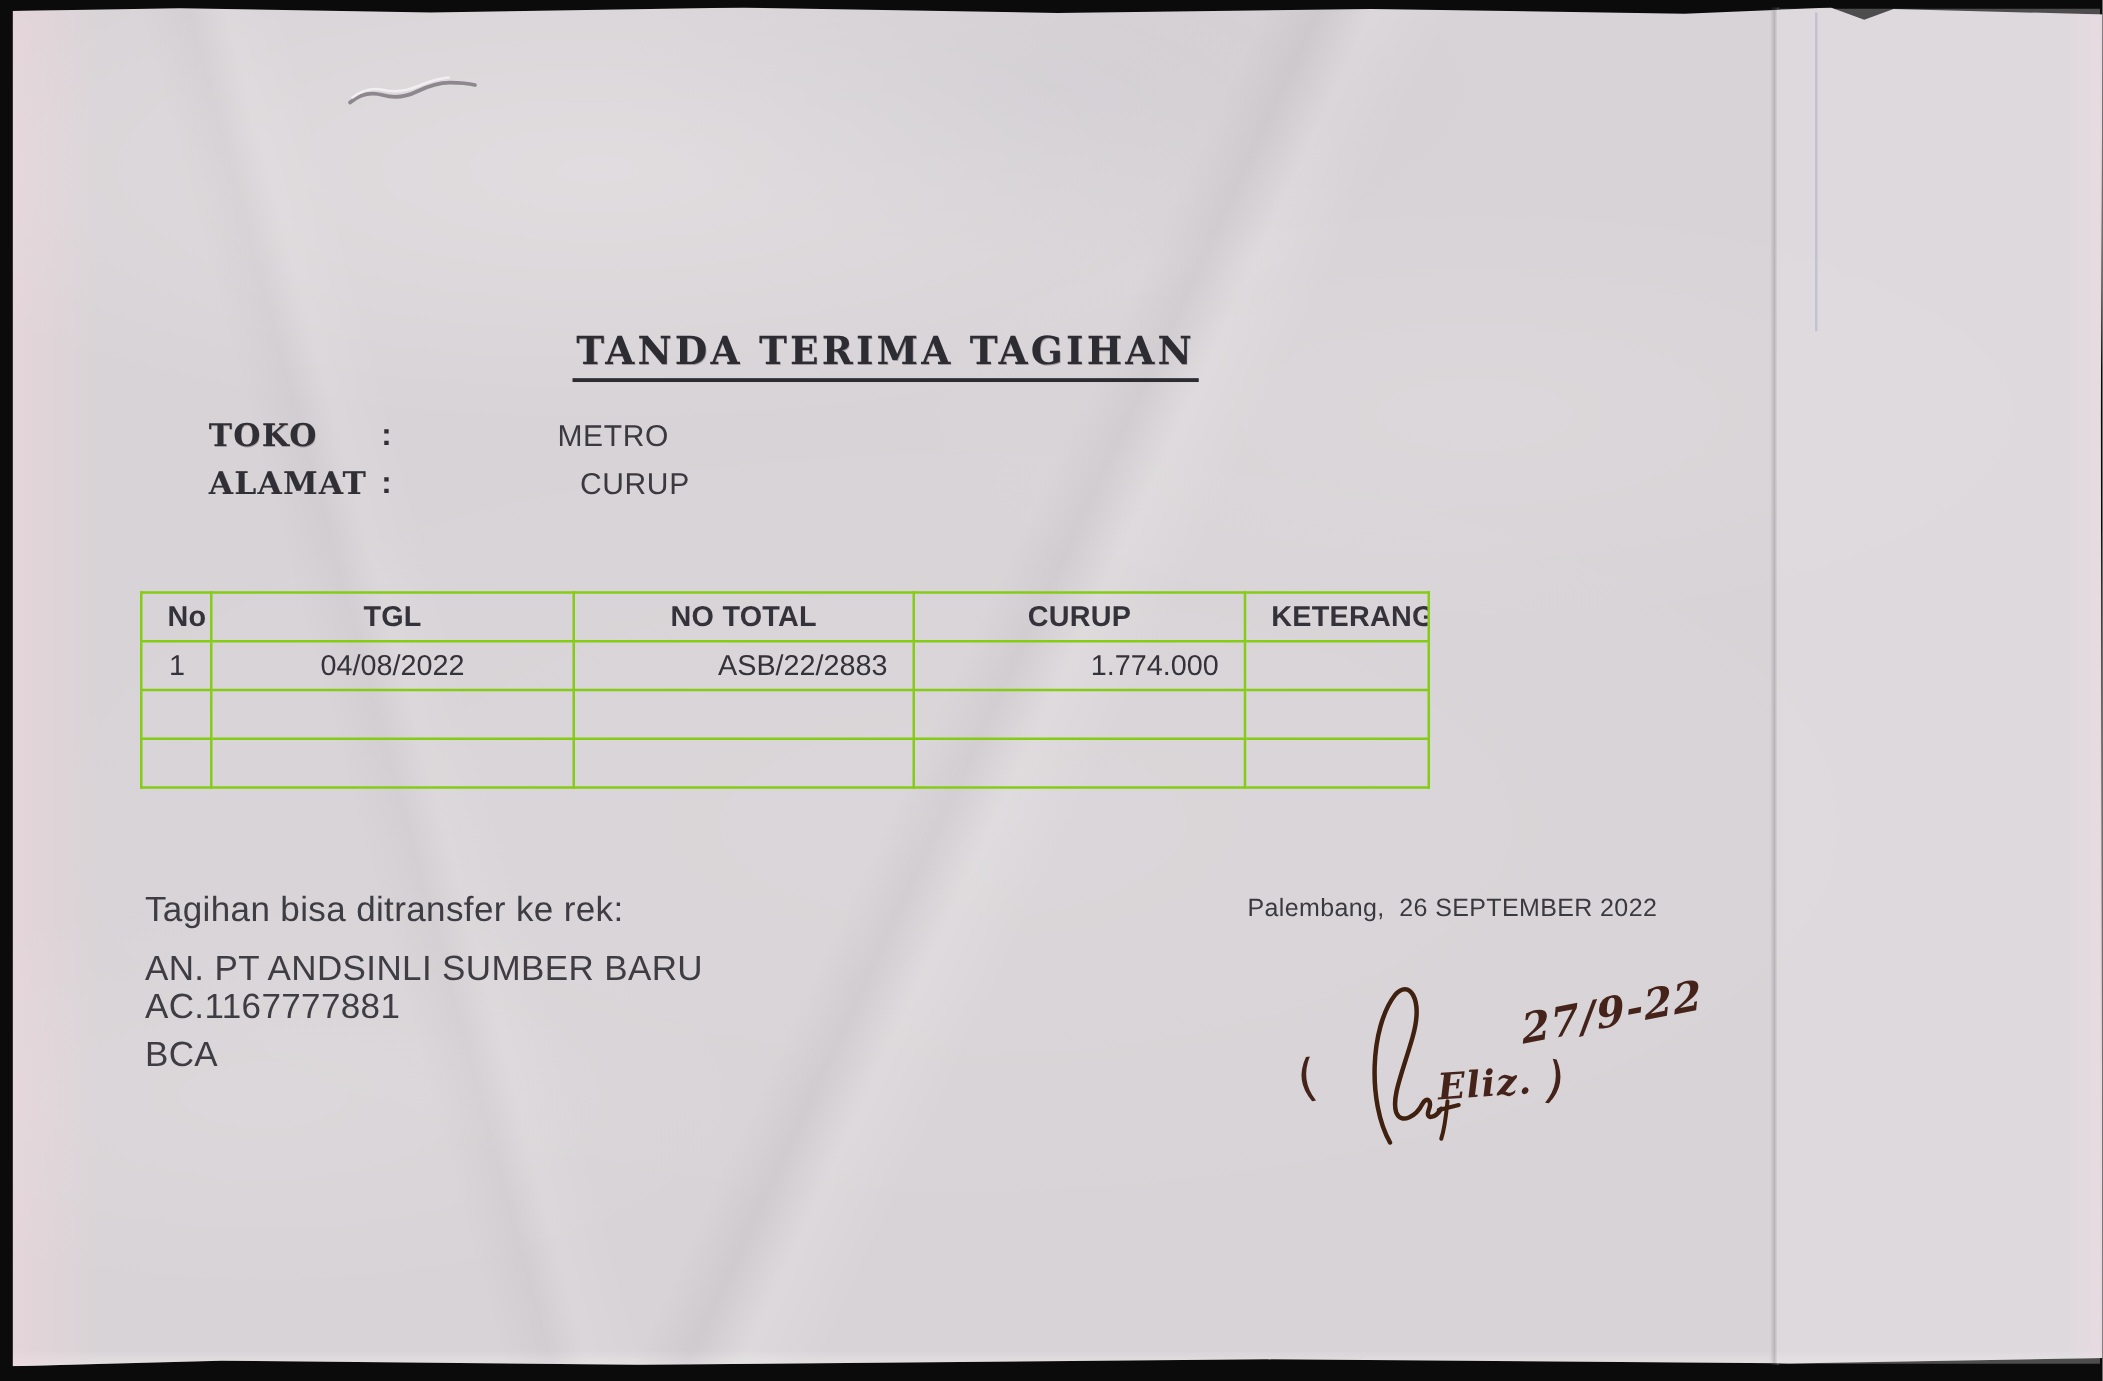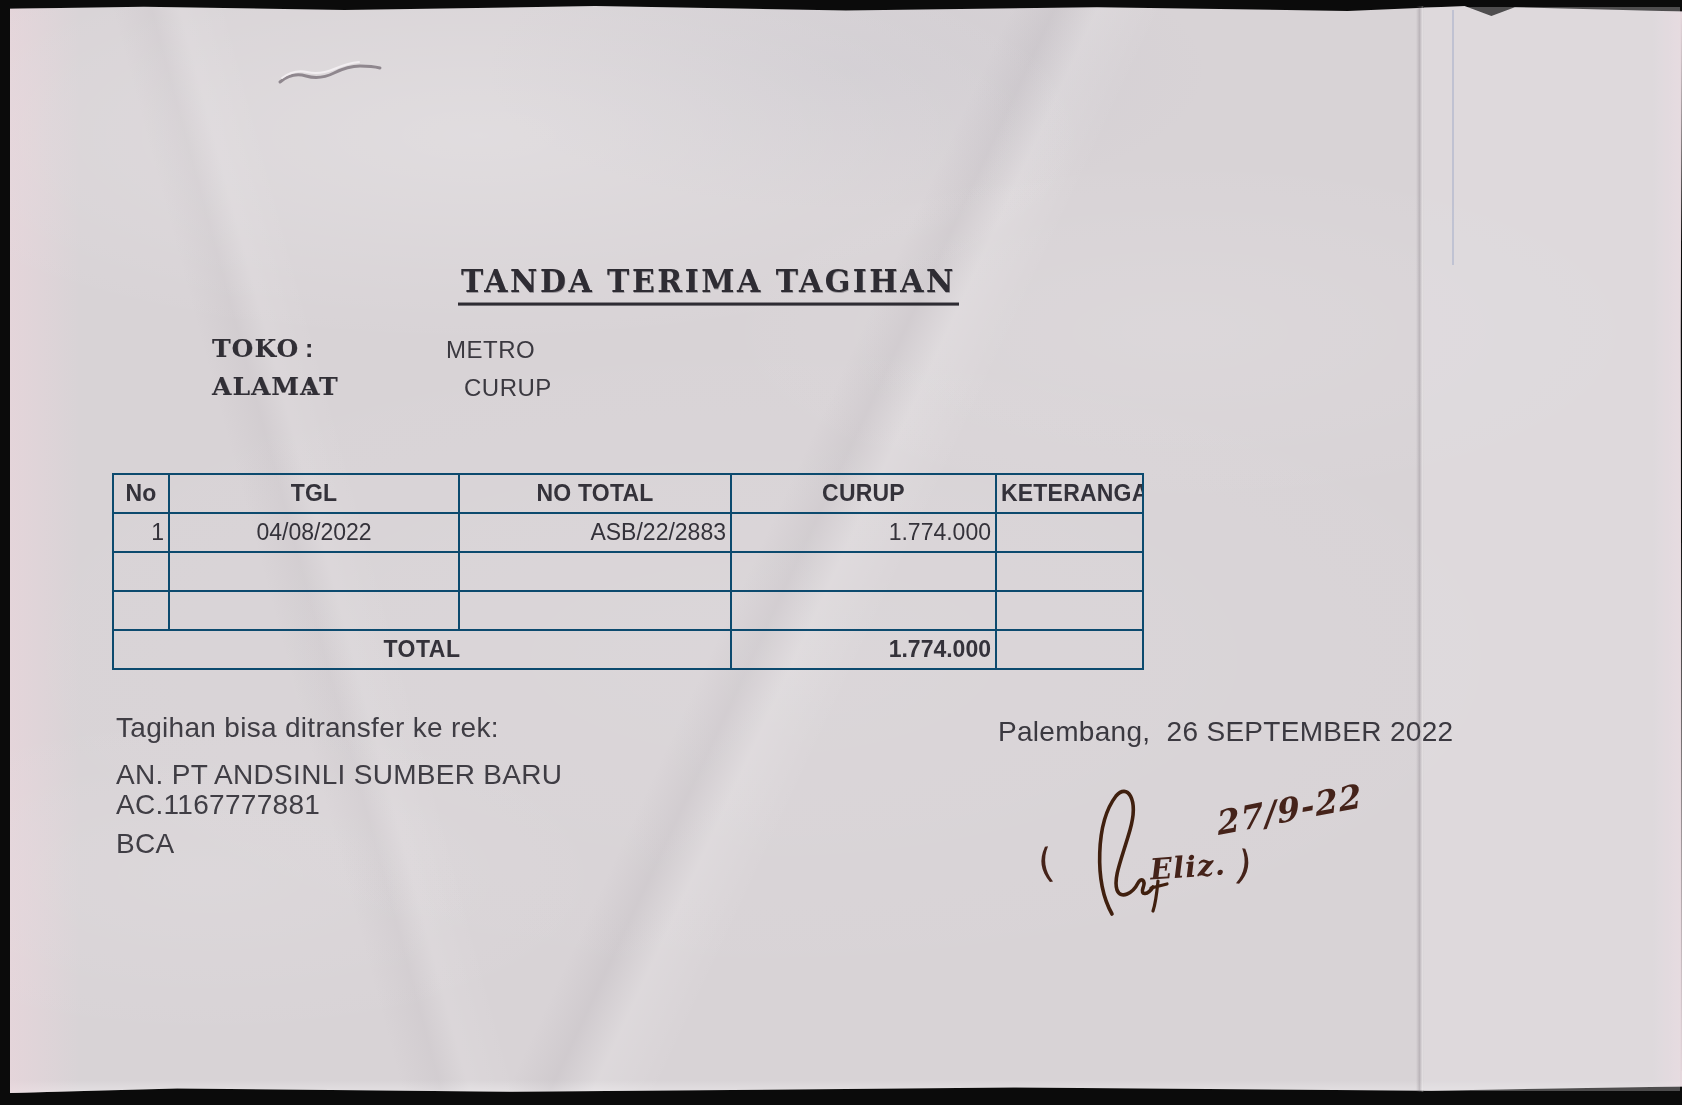--- a/index.html
+++ b/index.html
@@ -45,43 +45,42 @@
     font-family:"DejaVu Serif",serif;font-weight:bold;font-size:30px;
     letter-spacing:2.5px;color:#2e2c33;
     border-bottom:3px solid #2e2c33;padding:0 3px 3px 3px;
     transform:scaleY(1.03);
     text-shadow:0.5px 0.5px 0 rgba(46,44,51,0.35);
   }
   .info-label{
     position:absolute;font-family:"DejaVu Serif",serif;font-weight:bold;
     font-size:25px;letter-spacing:1px;color:#312f36;
     text-shadow:0.4px 0.4px 0 rgba(49,47,54,0.3);
-    margin-left:45px;
   }
   .info-colon{position:absolute;font-weight:bold;font-size:25px;color:#312f36;}
   .info-value{position:absolute;font-size:24px;color:#3b3940;letter-spacing:0.5px;margin-left:16px;}
   table.invoice{
     position:absolute;left:112px;top:473px;width:1030px;
     border-collapse:collapse;table-layout:fixed;
     font-size:23px;color:#34323a;
   }
   table.invoice th,table.invoice td{
-    border:2px solid #0c4a6e;height:37px;padding:0 4px;overflow:hidden;white-space:nowrap;
+    border:2px solid #84cc16;height:37px;padding:0 20px;overflow:hidden;white-space:nowrap;
   }
   table.invoice th{font-weight:bold;text-align:center;letter-spacing:0.2px;}
   th.h-keterangan{letter-spacing:-0.8px;padding:0 1px;}
   td.c-no{text-align:right;padding-right:3px;}
   td.c-tgl{text-align:center;padding-left:6px;}
   td.c-faktur{text-align:right;}
   td.c-nilai{text-align:right;padding-right:20px;}
   td.c-total-label{text-align:center;font-weight:bold;letter-spacing:0.5px;}
   td.c-total-value{text-align:right;padding-right:20px;font-weight:600;}
   .pay-line{position:absolute;left:116px;font-size:28px;color:#3f3d44;letter-spacing:0.3px;}
   .place-date{
-    position:absolute;left:998px;top:716px;font-size:28px;color:#3b3940;
+    position:absolute;left:998px;top:716px;font-size:20px;color:#3b3940;
     white-space:pre;letter-spacing:0.3px;
   }
   
   .hw{color:#45231a;position:absolute;}
   .hw-date{
     left:1216px;top:790px;font-size:33px;font-family:"DejaVu Serif",serif;
     font-style:italic;font-weight:bold;letter-spacing:1px;
     transform:rotate(-11deg) skewX(-6deg);
   }
   .hw-paren-open{left:1038px;top:840px;font-size:40px;font-family:"DejaVu Sans",sans-serif;transform:rotate(-8deg);}
@@ -145,25 +144,20 @@
     <td class="c-nilai"></td>
     <td></td>
   </tr>
   <tr>
     <td class="c-no"></td>
     <td class="c-tgl"></td>
     <td class="c-faktur"></td>
     <td class="c-nilai"></td>
     <td></td>
   </tr>
-  <tr>
-    <td class="c-total-label" colspan="3">TOTAL</td>
-    <td class="c-total-value">1.774.000</td>
-    <td></td>
-  </tr>
 </tbody>
   </table>
 
 <div class="pay-line" style="top:712px;">Tagihan bisa ditransfer ke rek:</div>
 <div class="pay-line" style="top:759px;">AN. PT ANDSINLI SUMBER BARU</div>
 <div class="pay-line" style="top:789px;">AC.1167777881</div>
 <div class="pay-line" style="top:828px;">BCA</div>
 
 <div class="place-date">Palembang,  26 SEPTEMBER 2022</div>
 

